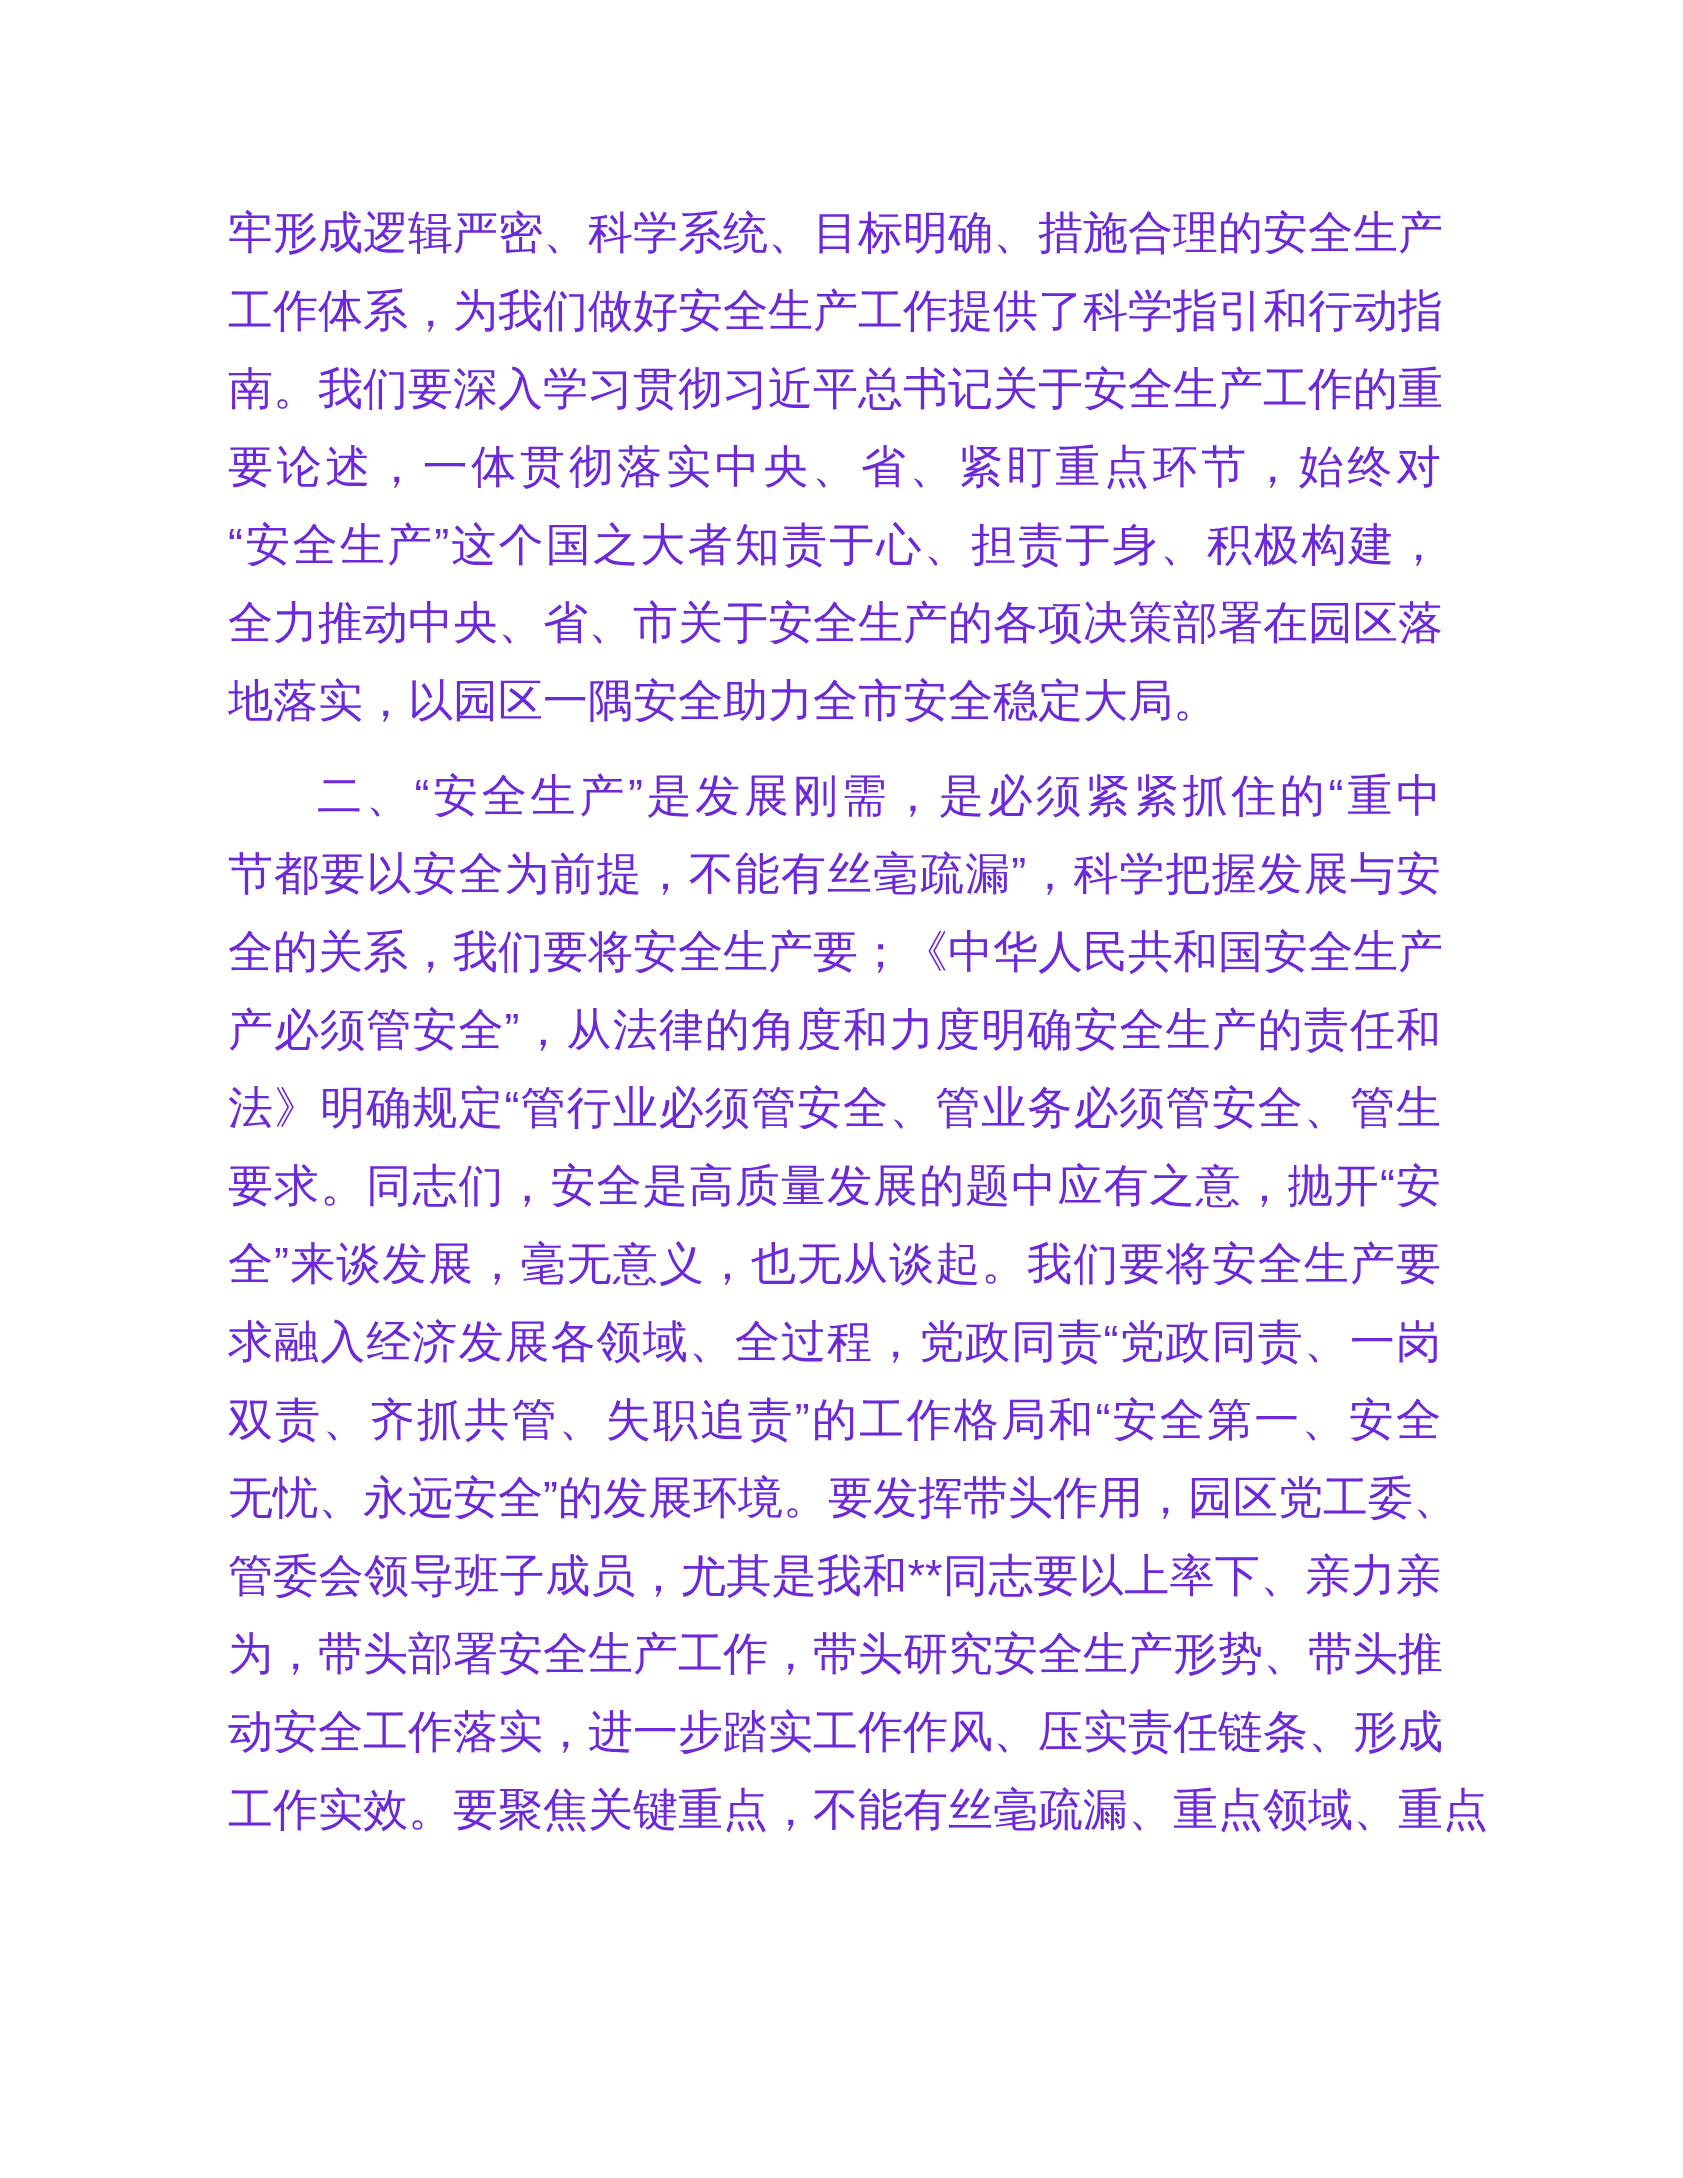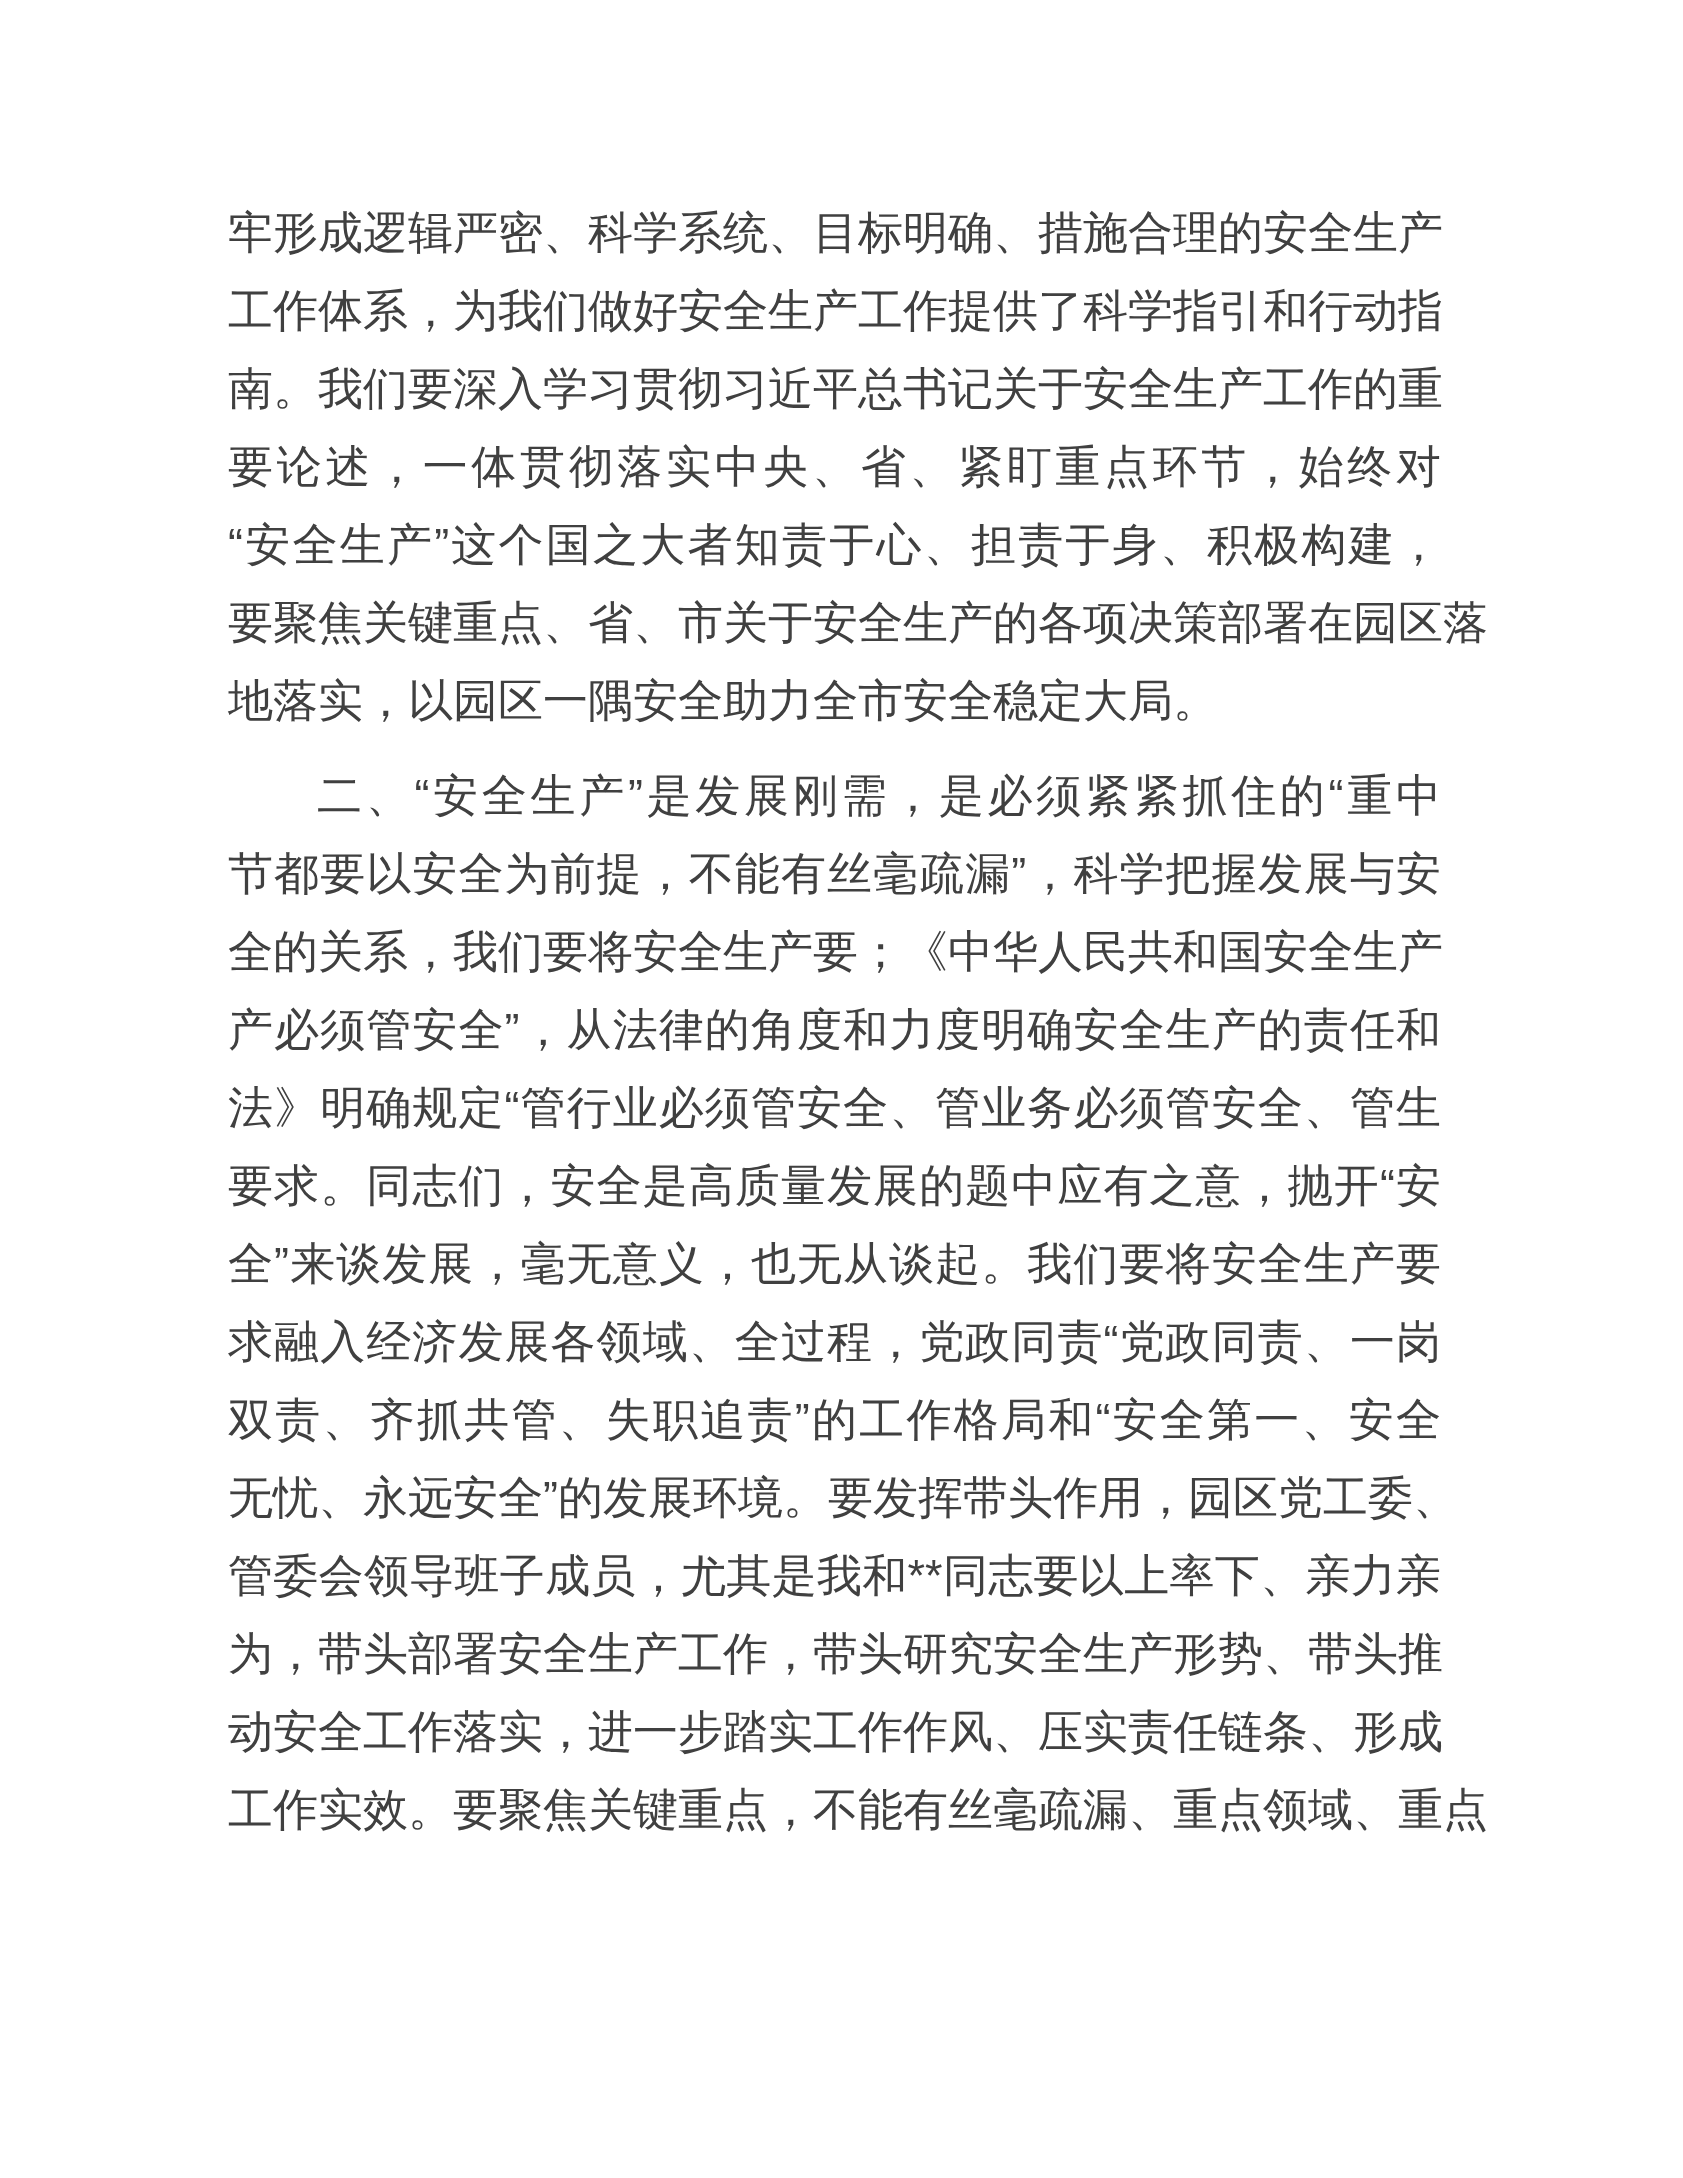--- a/index.html
+++ b/index.html
@@ -20,21 +20,21 @@
     width: 1683px;
     height: 2178px;
     background: #ffffff;
     overflow: hidden;
   }
   .text-block {
     position: absolute;
     left: 228px;
     top: 194px;
     width: 1213px;
-    color: #404040;
+    color: #6d28d9;
     font-size: 45px;
     line-height: 78px;
     font-weight: 400;
   }
   .paragraph {
     margin: 0;
     padding: 0;
   }
   .paragraph.indented {
     margin-top: 17px;
@@ -58,21 +58,21 @@
 
 <div class="page">
   <div class="text-block">
 
     <div class="paragraph">
       <div class="line">牢形成逻辑严密、科学系统、目标明确、措施合理的安全生产</div>
       <div class="line">工作体系，为我们做好安全生产工作提供了科学指引和行动指</div>
       <div class="line">南。我们要深入学习贯彻习近平总书记关于安全生产工作的重</div>
       <div class="line">要论述，一体贯彻落实中央、省、紧盯重点环节，始终对</div>
       <div class="line">“安全生产”这个国之大者知责于心、担责于身、积极构建，</div>
-      <div class="line">要聚焦关键重点、省、市关于安全生产的各项决策部署在园区落</div>
+      <div class="line">全力推动中央、省、市关于安全生产的各项决策部署在园区落</div>
       <div class="line para-end">地落实，以园区一隅安全助力全市安全稳定大局。</div>
     </div>
 
     <div class="paragraph indented">
       <div class="line first">二、“安全生产”是发展刚需，是必须紧紧抓住的“重中</div>
       <div class="line">节都要以安全为前提，不能有丝毫疏漏”，科学把握发展与安</div>
       <div class="line">全的关系，我们要将安全生产要；《中华人民共和国安全生产</div>
       <div class="line">产必须管安全”，从法律的角度和力度明确安全生产的责任和</div>
       <div class="line">法》明确规定“管行业必须管安全、管业务必须管安全、管生</div>
       <div class="line">要求。同志们，安全是高质量发展的题中应有之意，抛开“安</div>

